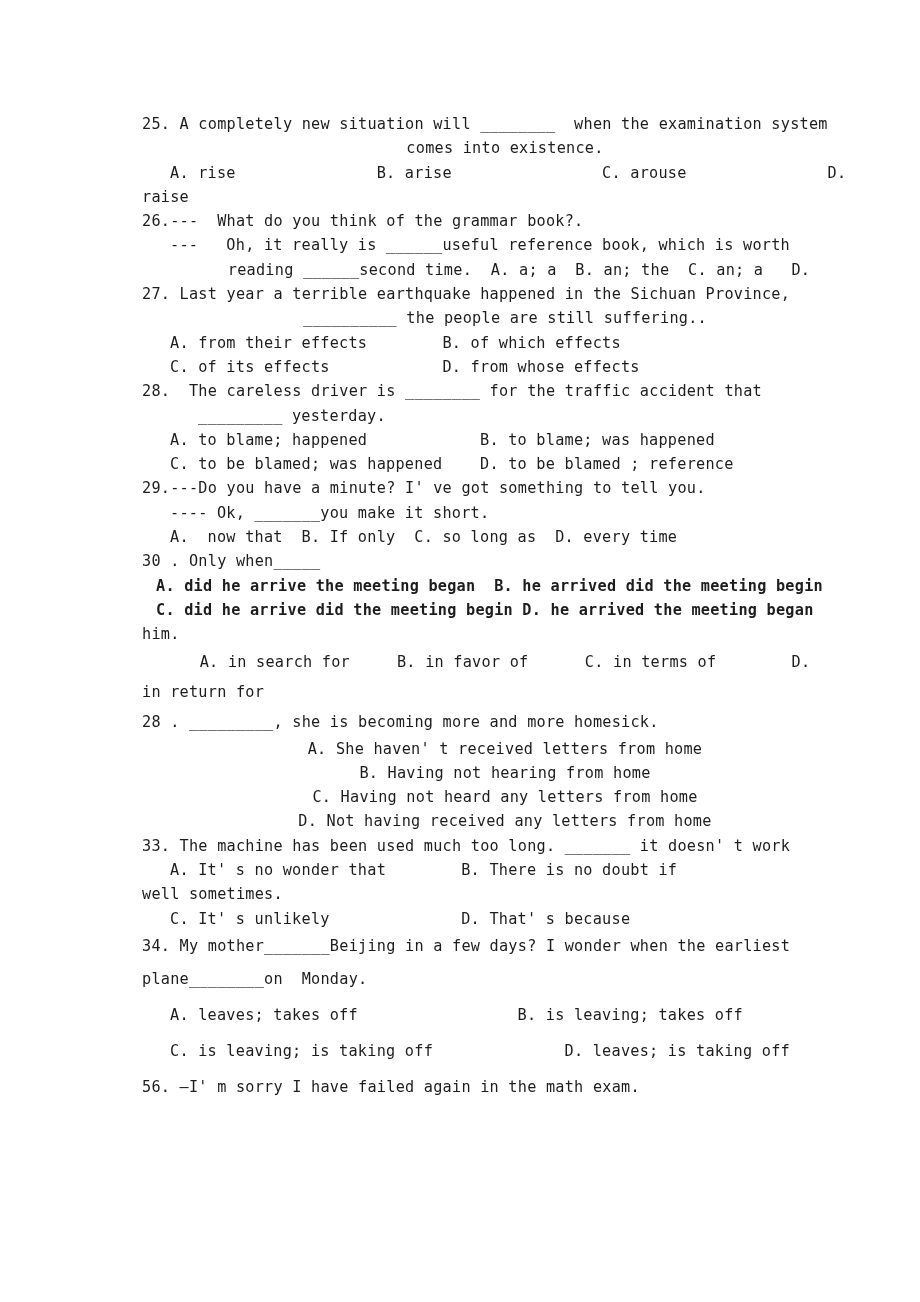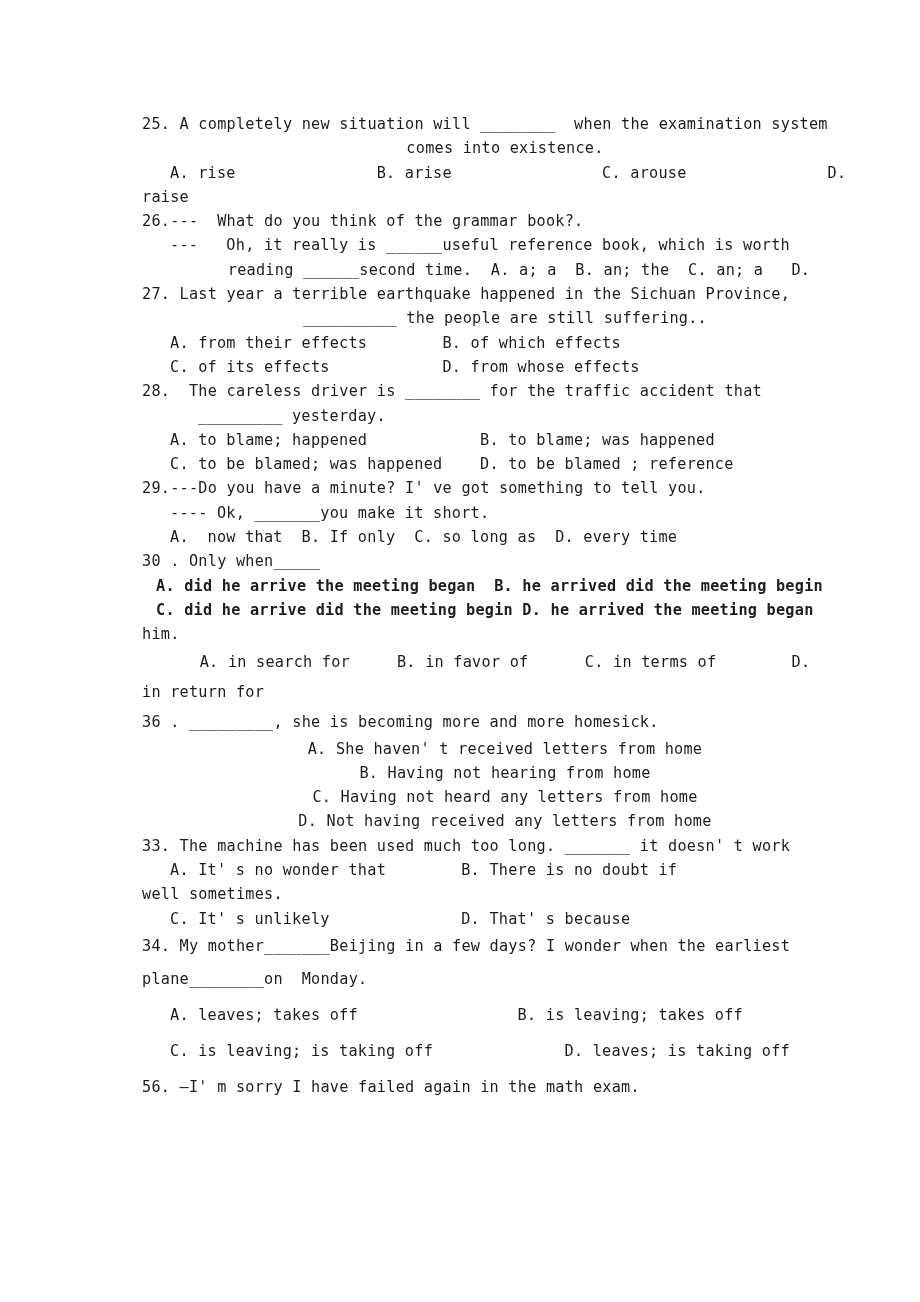--- a/index.html
+++ b/index.html
@@ -90,21 +90,21 @@
     <div class="ln i2">A.  now that  B. If only  C. so long as  D. every time</div>
 
     <div class="ln i0">30 . Only when_____</div>
     <div class="ln i1">A. did he arrive the meeting began  B. he arrived did the meeting begin</div>
     <div class="ln i1">C. did he arrive did the meeting begin D. he arrived the meeting began</div>
 
     <div class="ln i0">him.</div>
     <div class="ln semi i3">A. in search for     B. in favor of      C. in terms of        D.</div>
     <div class="ln semi i0">in return for</div>
 
-    <div class="ln semi i0">36 . _________, she is becoming more and more homesick.</div>
+    <div class="ln semi i0">28 . _________, she is becoming more and more homesick.</div>
     <div class="ln i3">A. She haven' t received letters from home</div>
     <div class="ln i3">B. Having not hearing from home</div>
     <div class="ln i3">C. Having not heard any letters from home</div>
     <div class="ln i3">D. Not having received any letters from home</div>
 
     <div class="ln i0">33. The machine has been used much too long. _______ it doesn' t work</div>
     <div class="ln i2">A. It' s no wonder that        B. There is no doubt if</div>
     <div class="ln i0">well sometimes.</div>
     <div class="ln i2">C. It' s unlikely              D. That' s because</div>
 

